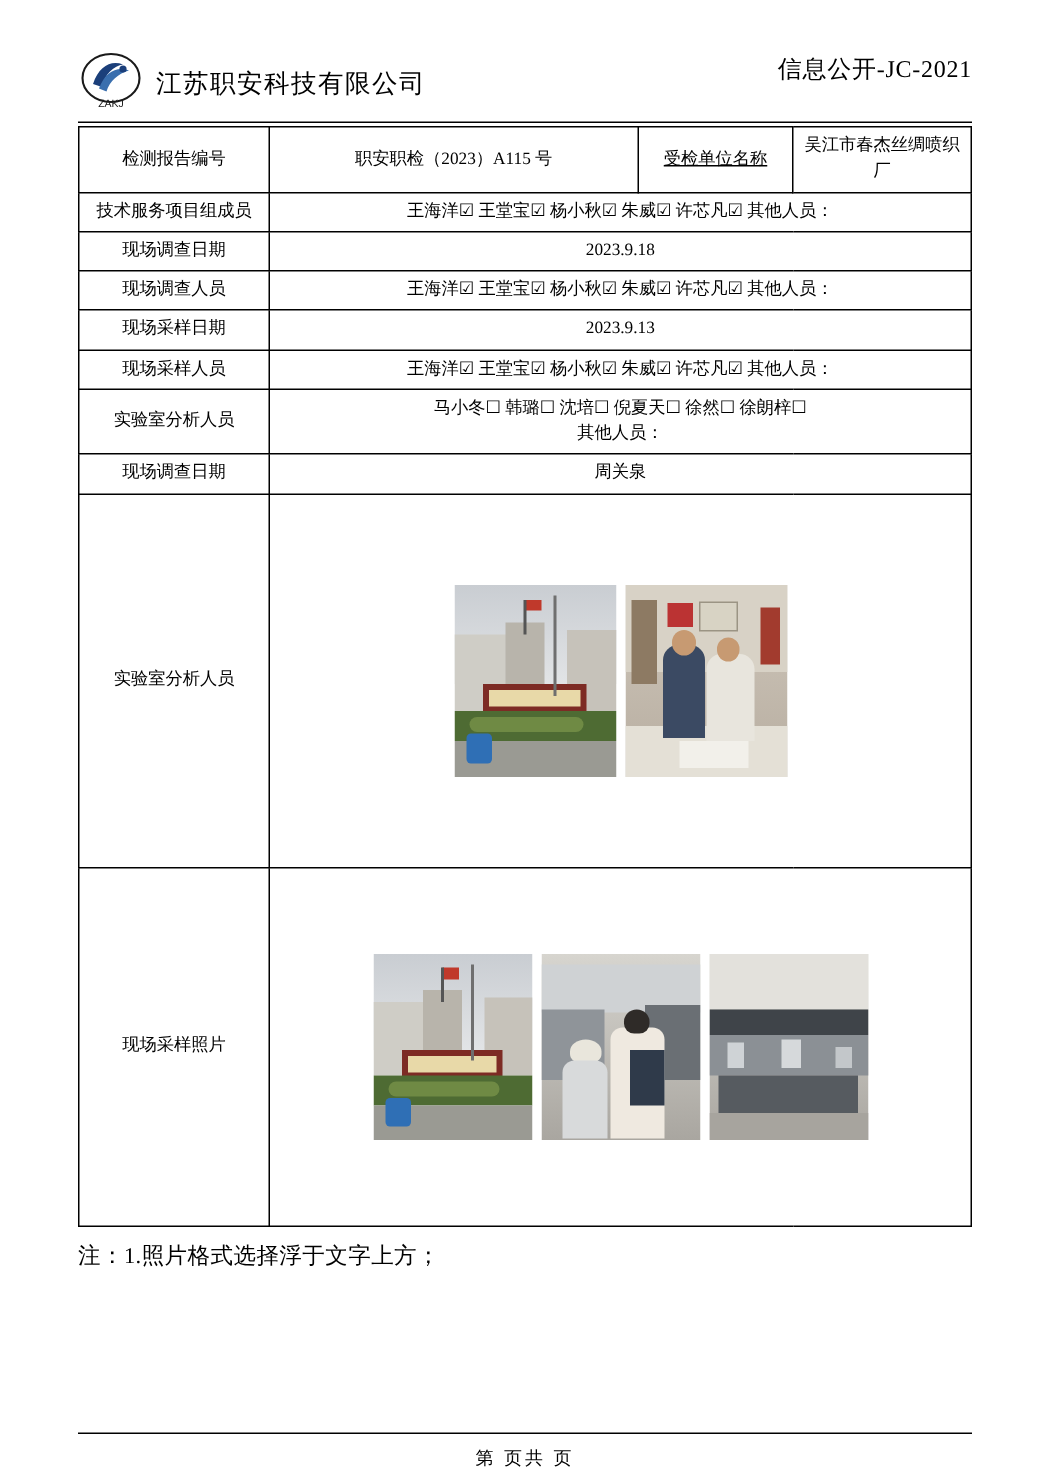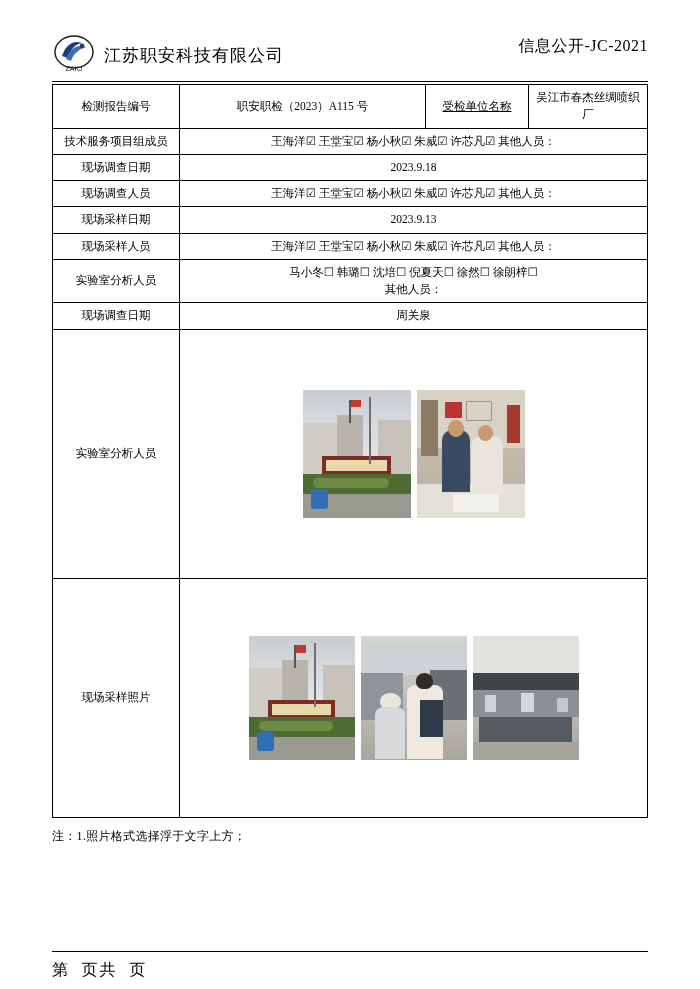--- a/index.html
+++ b/index.html
@@ -135,40 +135,39 @@
   .fac-bg { position:absolute; inset:0; background:linear-gradient(#d7d5cf,#a9a6a0); }
   .mach { position:absolute; background:#7a7f84; }
   .mach-l { position:absolute; background:#9aa0a6; }
   .mach-d { position:absolute; background:#4c5055; }
   .worker { position:absolute; background:#cfd3d6; border-radius:8px 8px 0 0; }
   .vest { position:absolute; background:#2f3a4a; }
   .helmet { position:absolute; background:#e9e6dc; border-radius:50% 50% 40% 40%; }
 
   .note {
     margin-top: 10px;
-    font-size: 12px;
+    font-size: 15px;
     letter-spacing: 0.3px;
   }
 
   
   .footer {
     position: absolute;
     left: 52px;
     right: 52px;
     bottom: 34px;
   }
   .footer-rule {
     border-bottom: 1.6px solid #000;
     margin-bottom: 8px;
   }
   .footer-text {
-    text-align: left;
-    font-size: 16px;
+    text-align: center;
+    font-size: 12px;
     letter-spacing: 2px;
-    font-family: Liberation Mono, monospace;
   }
 </style>
 </head>
 <body>
 
 <div class="page">
 
   <div class="header">
     <div class="logo-wrap">
       <div class="logo">

